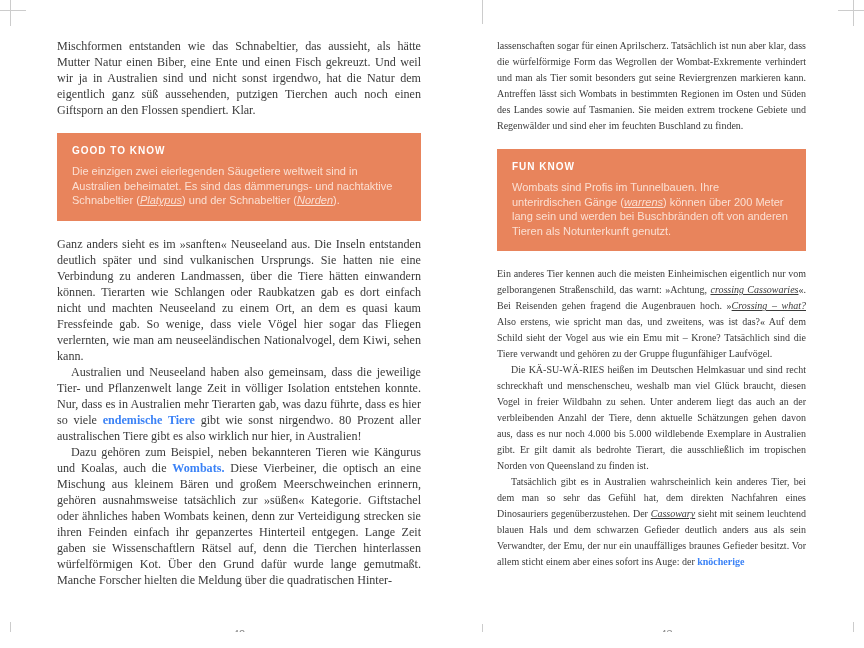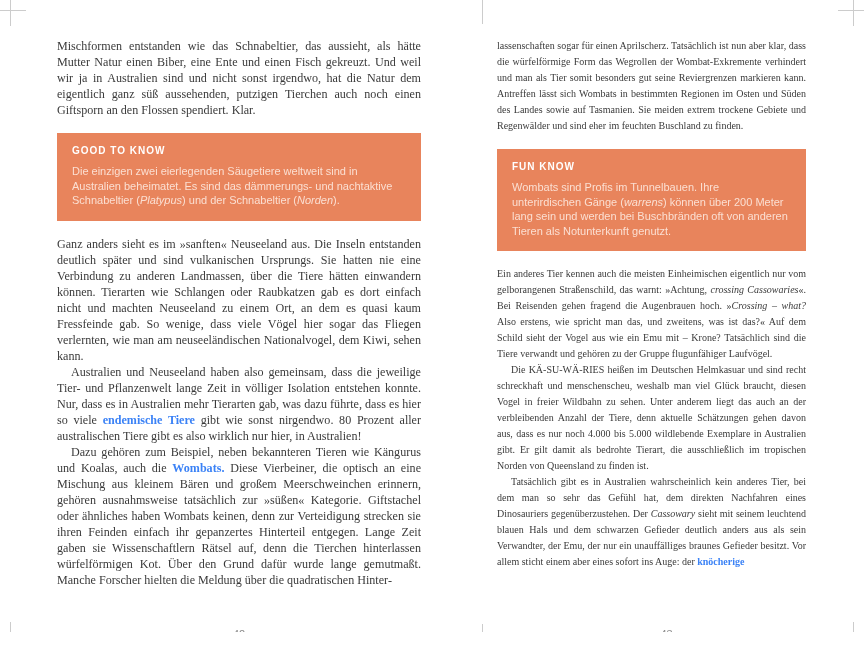--- a/index.html
+++ b/index.html
@@ -11,21 +11,21 @@
   .mark{position:absolute;background:#cccccc;}
   
   .page{position:absolute;top:38px;overflow:hidden;}
   .page.left{left:57px;width:364px;height:578px;}
   .page.right{left:497px;width:309px;height:578px;}
   .page.left .para{font-size:12.1px;line-height:16px;}
   .page.right .para{font-size:10px;line-height:16px;}
   .para{margin:0;text-align:justify;color:#3a3a3a;}
   .para.indent{text-indent:14px;}
   .para .accent{color:#3b82f6;font-weight:bold;}
-  .para .i{font-style:italic;}
+  .para .i{font-style:italic;text-decoration:underline;}
   
   .callout{background:#e8845c;padding:12px 15px 13px 15px;margin:15px 0 15px 0;}
   .callout .title{
     font-family:"Liberation Sans",sans-serif;font-weight:bold;color:#ffffff;
     font-size:10px;letter-spacing:1px;margin:0 0 8px 0;
   }
   .callout .para{
     color:#fbdfd2;font-family:"Liberation Sans",sans-serif;
     font-size:11px !important;line-height:14.6px !important;text-align:left;
   }

